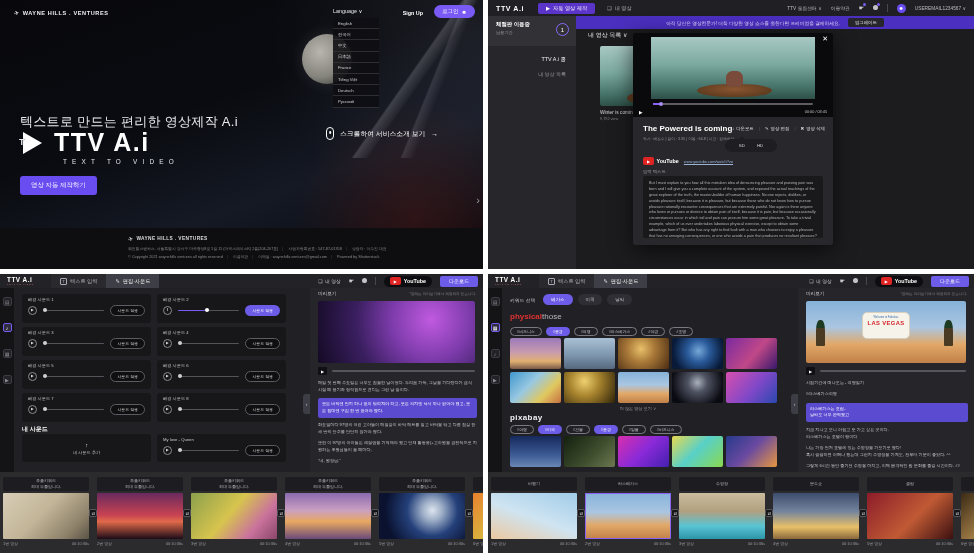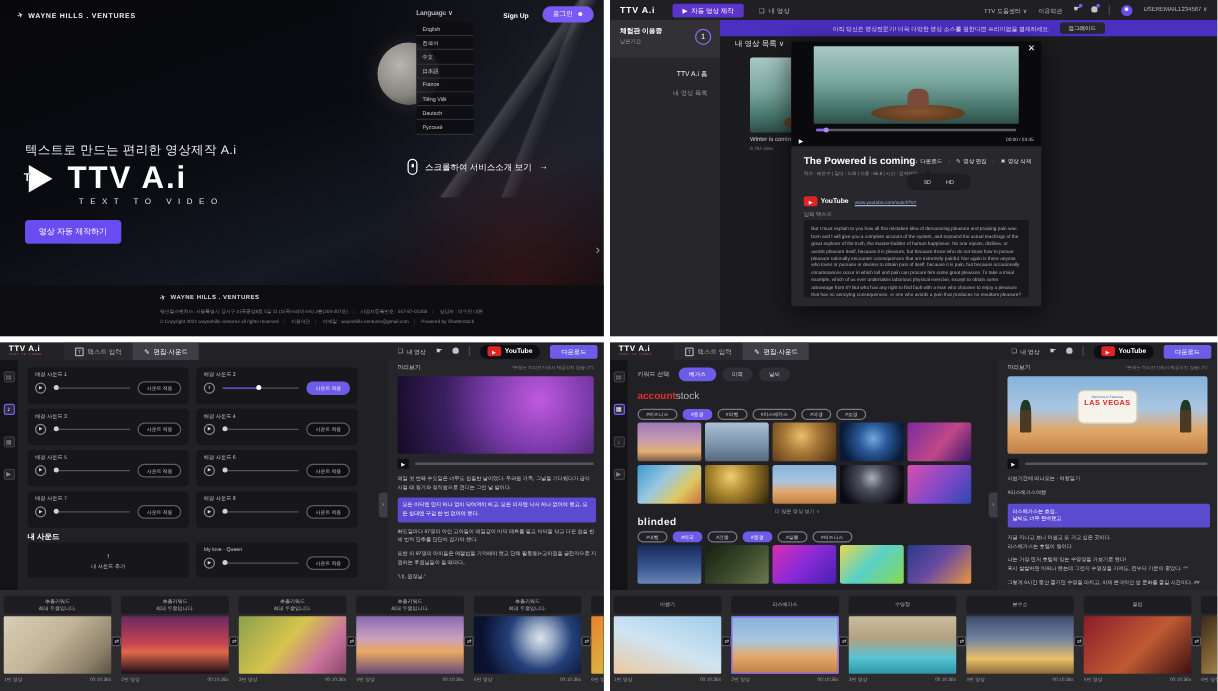--- a/index.html
+++ b/index.html
@@ -49,21 +49,21 @@
 .sat{position:absolute;right:0;top:0;width:134px;height:158px;background:
  linear-gradient(125deg,transparent 46%,rgba(215,215,225,.20) 47%,rgba(215,215,225,.05) 52%,transparent 53%),
  linear-gradient(112deg,transparent 58%,rgba(190,190,205,.16) 59%,transparent 65%)}
 .s1brand{position:absolute;left:14px;top:9px;font-size:5.6px;font-weight:bold;letter-spacing:.6px;color:#f0f0f2;display:flex;gap:3px;align-items:center}
 .wlogo{font-size:6px;transform:rotate(-20deg)}
 .s1lang{position:absolute;right:98px;top:8px;width:52px;font-size:5.4px;color:#e8e8ea}
 .s1langlist{margin-top:4px;width:46px}
 .langopt{background:rgba(14,14,18,.88);border-bottom:.5px solid #2e2e33;color:#cfcfd4;font-size:4.3px;padding:2.6px 5px}
 .s1signup{position:absolute;right:60px;top:9.5px;font-size:5.4px;font-weight:bold;color:#fff}
 .s1login{position:absolute;right:8px;top:5px;height:13px;padding:0 8px;border-radius:7px;background:#7a5af5;color:#fff;font-size:5.4px;display:flex;align-items:center;gap:3px;border:none}
-.s1tagline{position:absolute;left:20px;top:113px;font-size:10px;color:#e9e9ee;letter-spacing:.3px}
+.s1tagline{position:absolute;left:20px;top:113px;font-size:13px;color:#e9e9ee;letter-spacing:.3px}
 .plogo{position:relative;width:26px;height:24px;display:inline-block}
 .ptri{position:absolute;left:5px;top:1px;width:0;height:0;border-left:19px solid #fff;border-top:11px solid transparent;border-bottom:11px solid transparent}
 .pT{position:absolute;left:1px;top:6.5px;font-size:9px;font-weight:bold;color:#e8e8ee;text-shadow:0 0 1px #000}
 .s1logo{position:absolute;left:18px;top:130px;display:flex;align-items:center;gap:10px}
 .s1logotxt{font-size:25px;font-weight:bold;color:#fff;letter-spacing:1.5px;line-height:1}
 .s1logosub{position:absolute;left:63px;top:158px;font-size:6.4px;letter-spacing:5.2px;color:#e6e6ec}
 .s1scroll{position:absolute;left:326px;top:127px;display:flex;align-items:center;gap:6px;color:#fff;font-size:6.8px}
 .mouse{width:8px;height:13px;border:1px solid #fff;border-radius:5px;position:relative}
 .mouse::after{content:"";position:absolute;left:50%;top:2.6px;width:1.6px;height:3.4px;background:#fff;transform:translateX(-50%);border-radius:1px}
 .s1cta{position:absolute;left:20px;top:176px;background:#6a4df0;border:none;border-radius:3px;color:#fff;font-size:6.4px;padding:5px 11px}
@@ -648,21 +648,21 @@
         </button>
         <button class="chip">
           <span>미국</span>
         </button>
         <button class="chip">
           <span>날씨</span>
         </button>
     </span>
   </div>
   <div class="stlogo">
-    <span class="r">account</span><span class="w">stock</span>
+    <span class="r">physical</span><span class="w">those</span>
   </div>
   <div class="tags" style="top:53px">
     <button class="tag">
         <span>#비즈니스</span>
       </button>
       <button class="tag on">
         <span>#풍경</span>
       </button>
       <button class="tag">
         <span>#여행</span>
@@ -683,21 +683,21 @@
       <div class="tile g-bar"></div>
       <div class="tile g-fireworks"></div>
       <div class="tile g-crowd"></div>
       <div class="tile g-vegasday"></div>
       <div class="tile g-concertgold"></div>
       <div class="tile g-sign"></div>
       <div class="tile g-stagedark"></div>
       <div class="tile g-crowdpink"></div>
   </div>
   <button class="morelink" style="top:132px">더 많은 영상 보기 ∨</button>
-  <div class="pxlogo">blinded</div>
+  <div class="pxlogo">pixabay</div>
   <div class="tags" style="top:151px">
     <button class="tag">
         <span>#여행</span>
       </button>
       <button class="tag on">
         <span>#미국</span>
       </button>
       <button class="tag">
         <span>#건물</span>
       </button>

